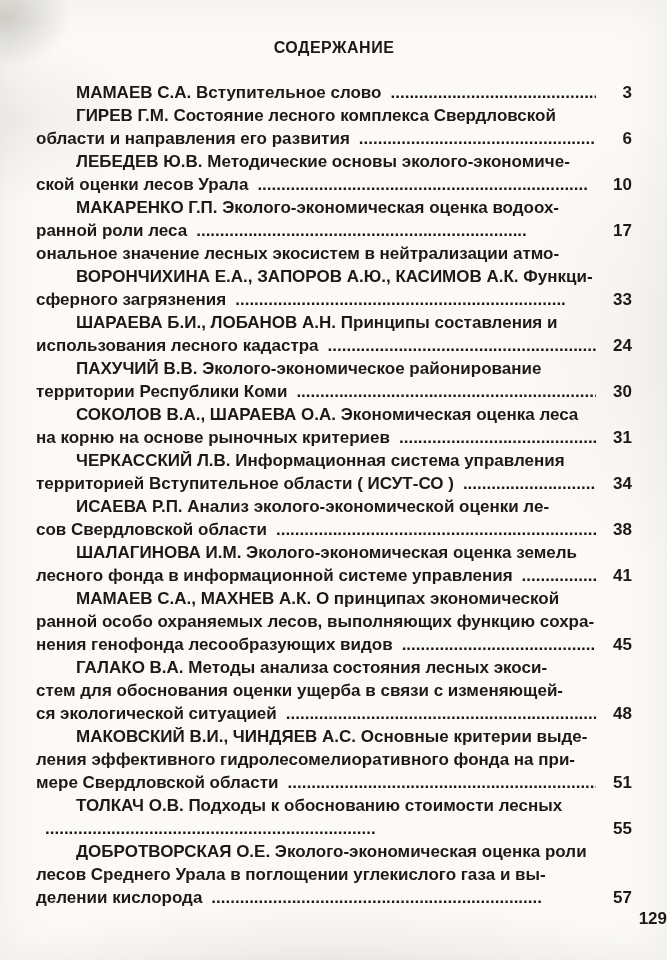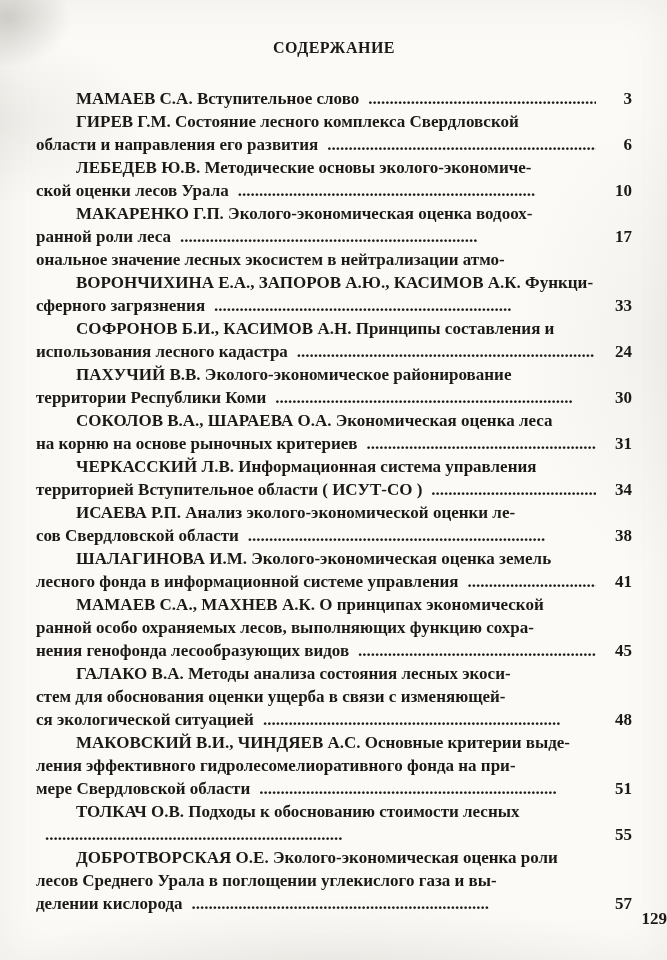--- a/index.html
+++ b/index.html
@@ -11,35 +11,35 @@
     background-image:
       radial-gradient(90px 70px at 8px 18px, rgba(120,115,105,0.30), rgba(120,115,105,0) 70%),
       radial-gradient(200px 120px at 10px 120px, rgba(130,125,115,0.10), rgba(130,125,115,0) 70%),
       radial-gradient(220px 340px at 667px 340px, rgba(140,135,125,0.08), rgba(140,135,125,0) 70%),
       radial-gradient(420px 90px at 50% 965px, rgba(140,135,125,0.10), rgba(140,135,125,0) 75%);
     box-shadow: inset 0 0 45px rgba(120,113,100,0.10);
   }
   .scan-page {
     position: absolute; inset: 0;
     padding: 36px 35px 0 36px;
-    font-family: Liberation Serif, serif;
+    font-family: Liberation Sans, sans-serif;
     font-weight: 700;
     font-size: 17px;
     line-height: 23px;
     color: #1c1916;
   }
   .toc-title {
     font-size: 16px;
     font-weight: 700;
     line-height: 23px;
     letter-spacing: 0.5px;
     text-align: center;
     margin: 0;
   }
-  .toc { margin-top: 28px; }
+  .toc { margin-top: 22px; }
   .entry { margin: 0; }
   .line { display: flex; align-items: baseline; }
   .line.first { padding-left: 40px; }
   .line-text { white-space: pre; flex: none; }
   .leader {
     flex: 1 1 auto;
     min-width: 0;
     overflow: hidden;
     white-space: nowrap;
     margin: 0 12px 0 9px;
@@ -103,21 +103,21 @@
           <span class="line-text">ВОРОНЧИХИНА Е.А., ЗАПОРОВ А.Ю., КАСИМОВ А.К. Функци-</span>
         </div>
         <div class="line">
           <span class="line-text">сферного загрязнения</span>
           <span class="leader">......................................................................</span>
           <span class="pagenum">33</span>
         </div>
       </div>
       <div class="entry">
         <div class="line first">
-          <span class="line-text">СОФРОНОВ Б.И., КАСИМОВ А.Н. Принципы составления и</span>
+          <span class="line-text">ШАРАЕВА Б.И., ЛОБАНОВ А.Н. Принципы составления и</span>
         </div>
         <div class="line">
           <span class="line-text">использования лесного кадастра</span>
           <span class="leader">......................................................................</span>
           <span class="pagenum">24</span>
         </div>
       </div>
       <div class="entry">
         <div class="line first">
           <span class="line-text">ПАХУЧИЙ В.В. Эколого-экономическое районирование</span>

